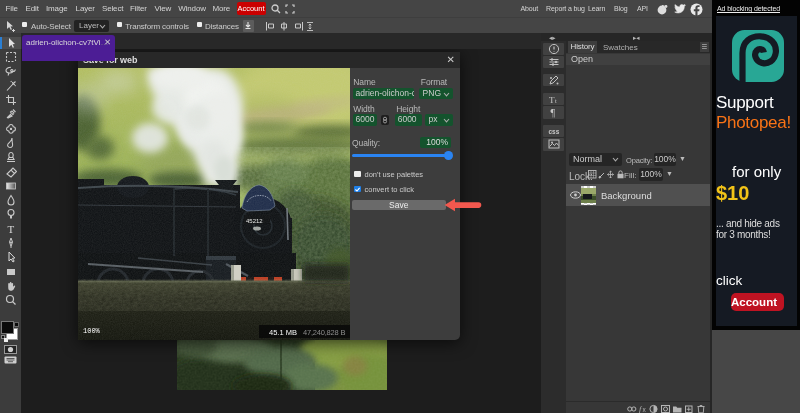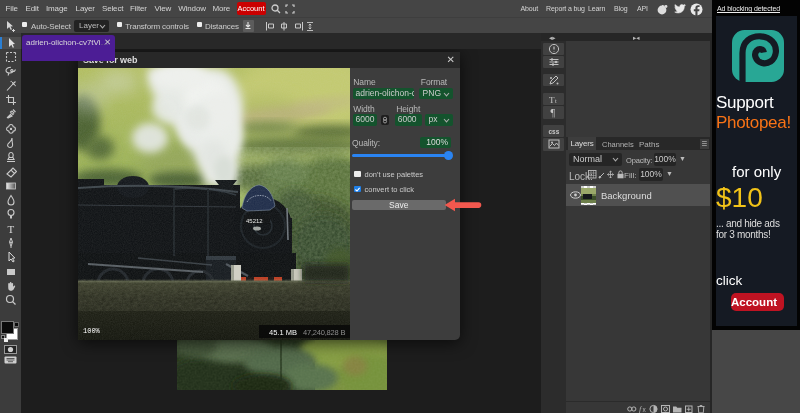--- a/index.html
+++ b/index.html
@@ -431,28 +431,30 @@
         </div>
         <div class="pbox" style="top:97px">
           <svg width="12" height="12">
             <rect x="1" y="2" width="10" height="8" fill="none" stroke="#c0c0c0" stroke-width="1"></rect>
             <path d="M1.5,8.5 l3,-3 2,2 2,-2.5 2,2.5" stroke="#c0c0c0" fill="none" stroke-width="1"></path>
             <circle cx="4" cy="4.5" r="1" fill="#c0c0c0"></circle>
           </svg>
         </div>
       </div>
 
+  <div class="abs" style="left:25px;top:8px;width:146px;height:96px;background:#373737">
+    <div class="abs" style="left:0;top:0;width:146px;height:12px;background:#282828">
+      <div class="abs" style="left:2px;top:0;width:29px;height:12px;background:#3d3d3d;color:#ddd;font-size:8px;line-height:12px;text-align:center;letter-spacing:-.15px">History</div>
+      <div class="tabbar-t" style="left:37px;top:2px">Swatches</div>
+      <div class="abs" style="right:3px;top:1px;width:9px;height:10px;background:#3d3d3d;color:#aaa;font-size:6.5px;line-height:10px;text-align:center">☰</div>
+    </div>
+    <div class="abs" style="left:0;top:12.8px;width:146px;height:11.5px;background:#404040;color:#ccc;font-size:9px;line-height:11.5px;padding-left:5px">Open</div>
+  </div>
 
   <div class="abs" style="left:25px;top:104px;width:146px;height:276px;background:#373737">
-    <div class="abs" style="left:0;top:0;width:146px;height:13px;background:#282828">
-      <div class="abs" style="left:2px;top:0;width:28px;height:13px;background:#3d3d3d;color:#ddd;font-size:8px;line-height:13px;text-align:center;letter-spacing:-.15px">Layers</div>
-      <div class="tabbar-t" style="left:36px;top:2.5px;font-size:7.5px">Channels</div>
-      <div class="tabbar-t" style="left:73px;top:2.5px">Paths</div>
-      <div class="abs" style="right:3px;top:1.5px;width:9px;height:10px;background:#3d3d3d;color:#aaa;font-size:6.5px;line-height:10px;text-align:center">☰</div>
-    </div>
     <div class="abs" style="left:3px;top:16px;width:53px;height:13px;background:#252525;border-radius:2px;color:#ccc;font-size:9px;line-height:13px;padding-left:4px">Normal<svg style="position:absolute;right:3px;top:4px" width="7" height="5">
             <path d="M1,1 L3.5,3.8 L6,1" stroke="#aaa" stroke-width="1.1" fill="none"></path>
           </svg></div>
     <div class="abs" style="left:60px;top:18.5px;color:#bbb;font-size:7.5px;letter-spacing:-.15px">Opacity:</div>
     <div class="abs" style="left:88px;top:16px;width:22px;height:13px;background:#252525;border-radius:2px;color:#ccc;font-size:8.5px;line-height:13px;text-align:center">100%</div>
     <div class="abs" style="left:113px;top:18px;color:#bbb;font-size:7px">▼</div>
     <div class="abs" style="left:3px;top:33.5px;color:#bbb;font-size:10px">Lock:</div>
     <svg class="abs" style="left:22px;top:33px" width="36" height="10">
       <rect x="0.5" y="0.5" width="7.5" height="7.5" fill="none" stroke="#bbb" stroke-width=".9"></rect>
           <path d="M0.5,3 h7.5 M0.5,5.5 h7.5 M3,0.5 v7.5 M5.5,0.5 v7.5" stroke="#bbb" stroke-width=".5"></path>
@@ -505,21 +507,21 @@
   <div class="abs" style="left:0;top:0;width:88px;height:330px;background:#030303"></div>
   <div class="abs" style="left:5px;top:5px;color:#eee;font-size:7px;text-decoration:underline;letter-spacing:-.1px">Ad blocking detected</div>
   <div class="abs" style="left:4px;top:15.6px;width:81px;height:310.5px;background:#151a23;text-align:left">
     <svg class="abs" style="left:16px;top:14.4px" width="52" height="52">
       <rect width="52" height="52" rx="12.5" fill="#28a795"></rect>
       <path d="M10.5,52 L10.5,23 C10.5,11.5 19,5.8 28.5,6.3 C38.5,6.9 44.8,14 43.8,22.5 C42.8,30.5 36,34.8 29.5,32.8 C23.5,30.8 21.3,24 24.8,20.5 C27.3,18 31.3,19 31.8,22.5" fill="none" stroke="#151a23" stroke-width="6.2"></path>
     </svg>
     <div class="abs" style="left:0;top:77px;width:81px;color:#fff;font-size:17px;letter-spacing:-.3px">Support</div>
     <div class="abs" style="left:0;top:97.5px;width:81px;color:#f97316;font-size:17px;letter-spacing:-.3px">Photopea!</div>
     <div class="abs" style="left:16px;top:147.5px;width:74px;color:#fff;font-size:15px">for only</div>
-    <div class="abs" style="left:0;top:166px;width:81px;color:#f2c318;font-size:28px;font-weight:normal">$10</div>
+    <div class="abs" style="left:0;top:166px;width:81px;color:#f2c318;font-size:20px;font-weight:bold">$10</div>
     <div class="abs" style="left:0;top:202px;width:81px;color:#ddd;font-size:10px;letter-spacing:-.3px">... and hide ads</div>
     <div class="abs" style="left:0;top:213.5px;width:81px;color:#ddd;font-size:10px;letter-spacing:-.3px">for 3 months!</div>
     <div class="abs" style="left:0;top:257px;width:81px;color:#fff;font-size:13.5px">click</div>
     <div class="abs" style="left:15px;top:277.4px;width:53px;height:18.5px;background:#bf1322;border-radius:5px;color:#fff;font-size:11.5px;font-weight:bold;line-height:18.5px">Account</div>
   </div>
 </div>
 
 </div>
 
 </body></html>

